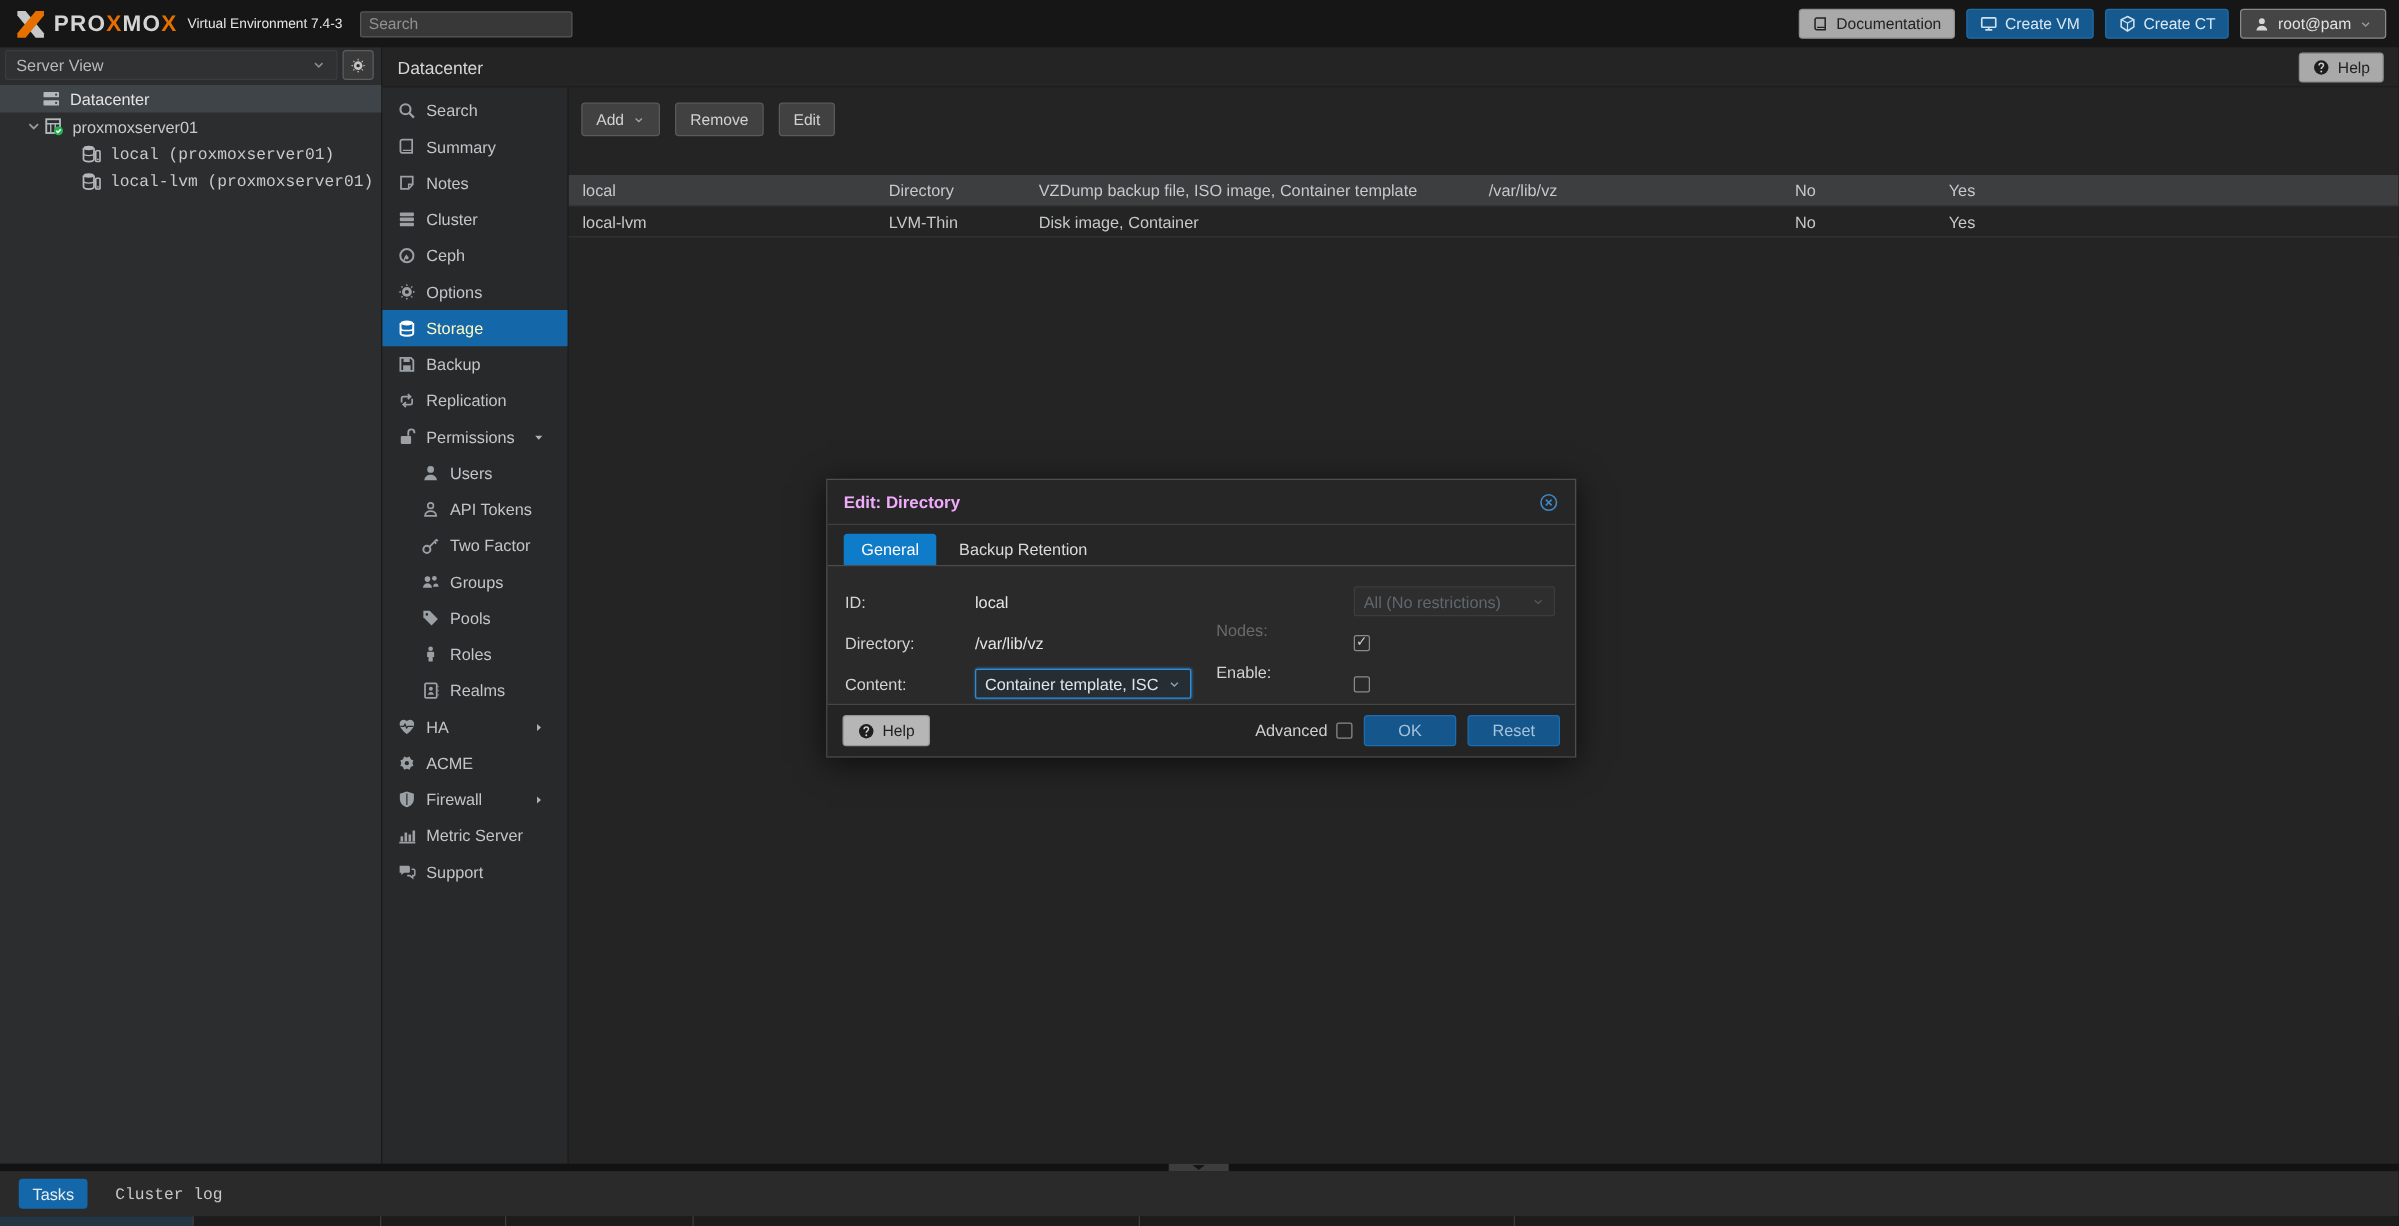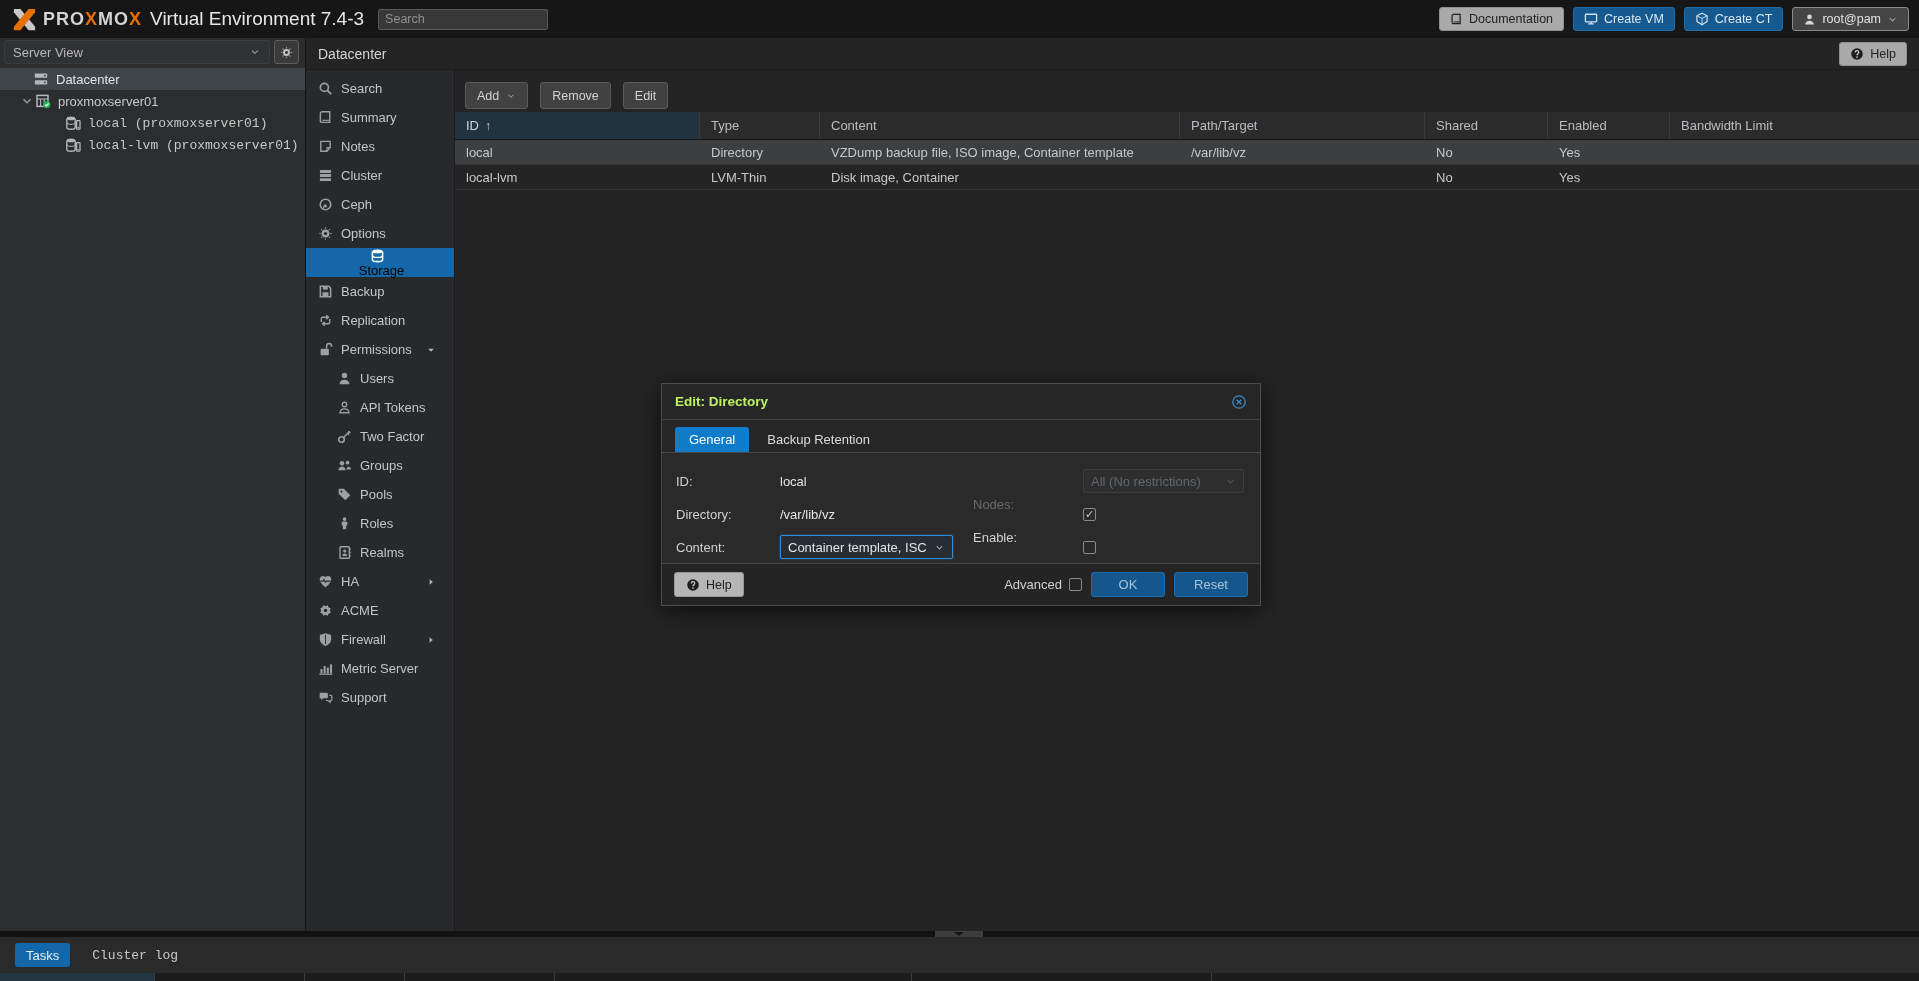--- a/index.html
+++ b/index.html
@@ -8,21 +8,21 @@
   .page{position:relative;width:1919px;height:981px;background:#242424;overflow:hidden;}
   .icon{display:inline-flex;flex:none;align-items:center;justify-content:center;}
   .icon svg{display:block;}
 
   
   .topbar{position:absolute;left:0;top:0;width:1919px;height:38px;background:#161616;display:flex;align-items:center;padding:0 10px;}
   .logo-mark{width:25px;height:25px;margin:0 6px 0 2px;}
   .logo-word{font-weight:bold;font-size:18px;letter-spacing:1px;margin-right:8px;white-space:nowrap;}
   .logo-word .light{color:#d4d4d4;}
   .logo-word .orange{color:#e57000;}
-  .product{color:#e6e6e6;font-size:19px;margin-right:14px;white-space:nowrap;}
+  .product{color:#e6e6e6;font-size:11px;margin-right:14px;white-space:nowrap;}
   .hsearch{width:170px;height:21px;background:#383838;border:1px solid #585858;border-radius:2px;color:#ddd;padding:0 6px;font-size:12.5px;outline:none;}
   .hsearch::placeholder{color:#919191;}
   .topbar-right{margin-left:auto;display:flex;align-items:center;gap:9px;}
   .tbtn{height:24px;display:inline-flex;align-items:center;gap:6px;padding:0 10px;border-radius:3px;font-size:12.5px;cursor:pointer;border:1px solid transparent;}
   .tbtn.gray{background:#a9a9a9;color:#222;border-color:#8f8f8f;}
   .tbtn.gray .icon{color:#222;}
   .tbtn.blue{background:#16598f;color:#d9e8f4;border-color:#1e6ca8;}
   .tbtn.blue .icon{color:#cfe2f1;}
   .tbtn.outline{background:#454545;color:#e2e2e2;border-color:#8a8a8a;}
   .tbtn.outline .icon{color:#d6d6d6;}
@@ -46,21 +46,21 @@
   
   .content{position:absolute;left:306px;top:38px;width:1613px;height:893px;background:#242424;}
   .content-head{height:32px;display:flex;align-items:center;padding:0 12px;border-bottom:1px solid #1b1b1b;}
   .page-title{font-size:14px;color:#d6d6d6;}
   .help-top{margin-left:auto;}
 
   .menu{position:absolute;left:0;top:32px;width:149px;bottom:0;background:#28292a;border-right:1px solid #1b1b1b;padding-top:4px;}
   .menu-item{height:29px;display:flex;align-items:center;padding:0 9px 0 12px;color:#c3c6c8;cursor:pointer;white-space:nowrap;}
   .menu-item .icon{width:15px;height:15px;margin-right:8px;color:#9aa0a4;}
   .menu-item.indent{padding-left:31px;}
-  .menu-item.selected{background:#1467a8;color:#000000;flex-direction:column;}
+  .menu-item.selected{background:#1467a8;color:#fef9c3;}
   .menu-item.selected .icon{color:#fff;}
   .menu-item .sp{flex:1;}
   .menu-item .arr{width:12px;height:12px;color:#aeb4b8;display:none;}
   .menu-item.arrow-down .arr.a-down{display:inline-flex;}
   .menu-item.arrow-right .arr.a-right{display:inline-flex;}
 
   .grid-area{position:absolute;left:149px;top:32px;right:0;bottom:0;background:#242424;}
   .toolbar{position:absolute;left:0;top:12px;height:28px;display:flex;gap:12px;padding-left:10px;}
   .gbtn{height:27px;display:inline-flex;align-items:center;gap:7px;padding:0 11px;background:#414141;border:1px solid #5a5a5a;border-radius:3px;color:#d2d2d2;font-size:12.5px;cursor:pointer;}
   .gbtn .icon{color:#a5a5a5;}
@@ -83,21 +83,21 @@
   .td:nth-child(2){width:120px;}
   .td:nth-child(3){width:360px;}
   .td:nth-child(4){width:245px;}
   .td:nth-child(5){width:123px;}
   .td:nth-child(6){width:122px;}
   .td:nth-child(7){flex:1;}
 
   
   .dialog{position:absolute;left:661px;top:383px;width:600px;height:223px;background:#2a2a2a;border:1px solid #4e4e4e;box-shadow:0 4px 24px rgba(0,0,0,.65);}
   .dlg-title{height:36px;background:#262626;display:flex;align-items:center;padding:0 13px;border-bottom:1px solid #3f3f3f;}
-  .dlg-title .t{color:#bef264;font-weight:bold;font-size:13.5px;}
+  .dlg-title .t{color:#f0abfc;font-weight:bold;font-size:13.5px;}
   .dlg-close{margin-left:auto;width:16px;height:16px;color:#3d87c4;cursor:pointer;}
   .dlg-tabs{height:33px;background:#262626;border-bottom:1px solid #4c4c4c;display:flex;align-items:flex-end;padding-left:13px;gap:4px;}
   .dtab{height:25px;display:flex;align-items:center;padding:4px 14px;color:#dcdcdc;border-radius:3px 3px 0 0;cursor:pointer;}
   .dtab.active{background:#0f7cc9;color:#fff;}
   .dlg-body{padding:16px 14px 0 14px;}
   .frow{display:flex;align-items:center;height:24px;margin-bottom:9px;}
   .flabel{width:104px;color:#d2d2d2;}
   .fvalue{width:193px;color:#e6e6e6;}
   .flabel.r{width:110px;margin-top:46px;}
   .flabel.dis{color:#6a6a6a;}
@@ -576,32 +576,20 @@
               </svg>
             </span>
         </div>
         <div class="gbtn">
           <span>Remove</span>
         </div>
         <div class="gbtn">
           <span>Edit</span>
         </div>
       </div>
-      <div class="thead">
-        <div class="th sorted">
-          <span>ID</span>
-          <span class="sort">↑</span>
-        </div>
-        <div class="th">Type</div>
-        <div class="th">Content</div>
-        <div class="th">Path/Target</div>
-        <div class="th">Shared</div>
-        <div class="th">Enabled</div>
-        <div class="th">Bandwidth Limit</div>
-      </div>
       <div class="tbody">
 
       <div class="tr selected">
             <div class="td">local</div>
             <div class="td">Directory</div>
             <div class="td">VZDump backup file, ISO image, Container template</div>
             <div class="td">/var/lib/vz</div>
             <div class="td">No</div>
             <div class="td">Yes</div>
             <div class="td"></div>

